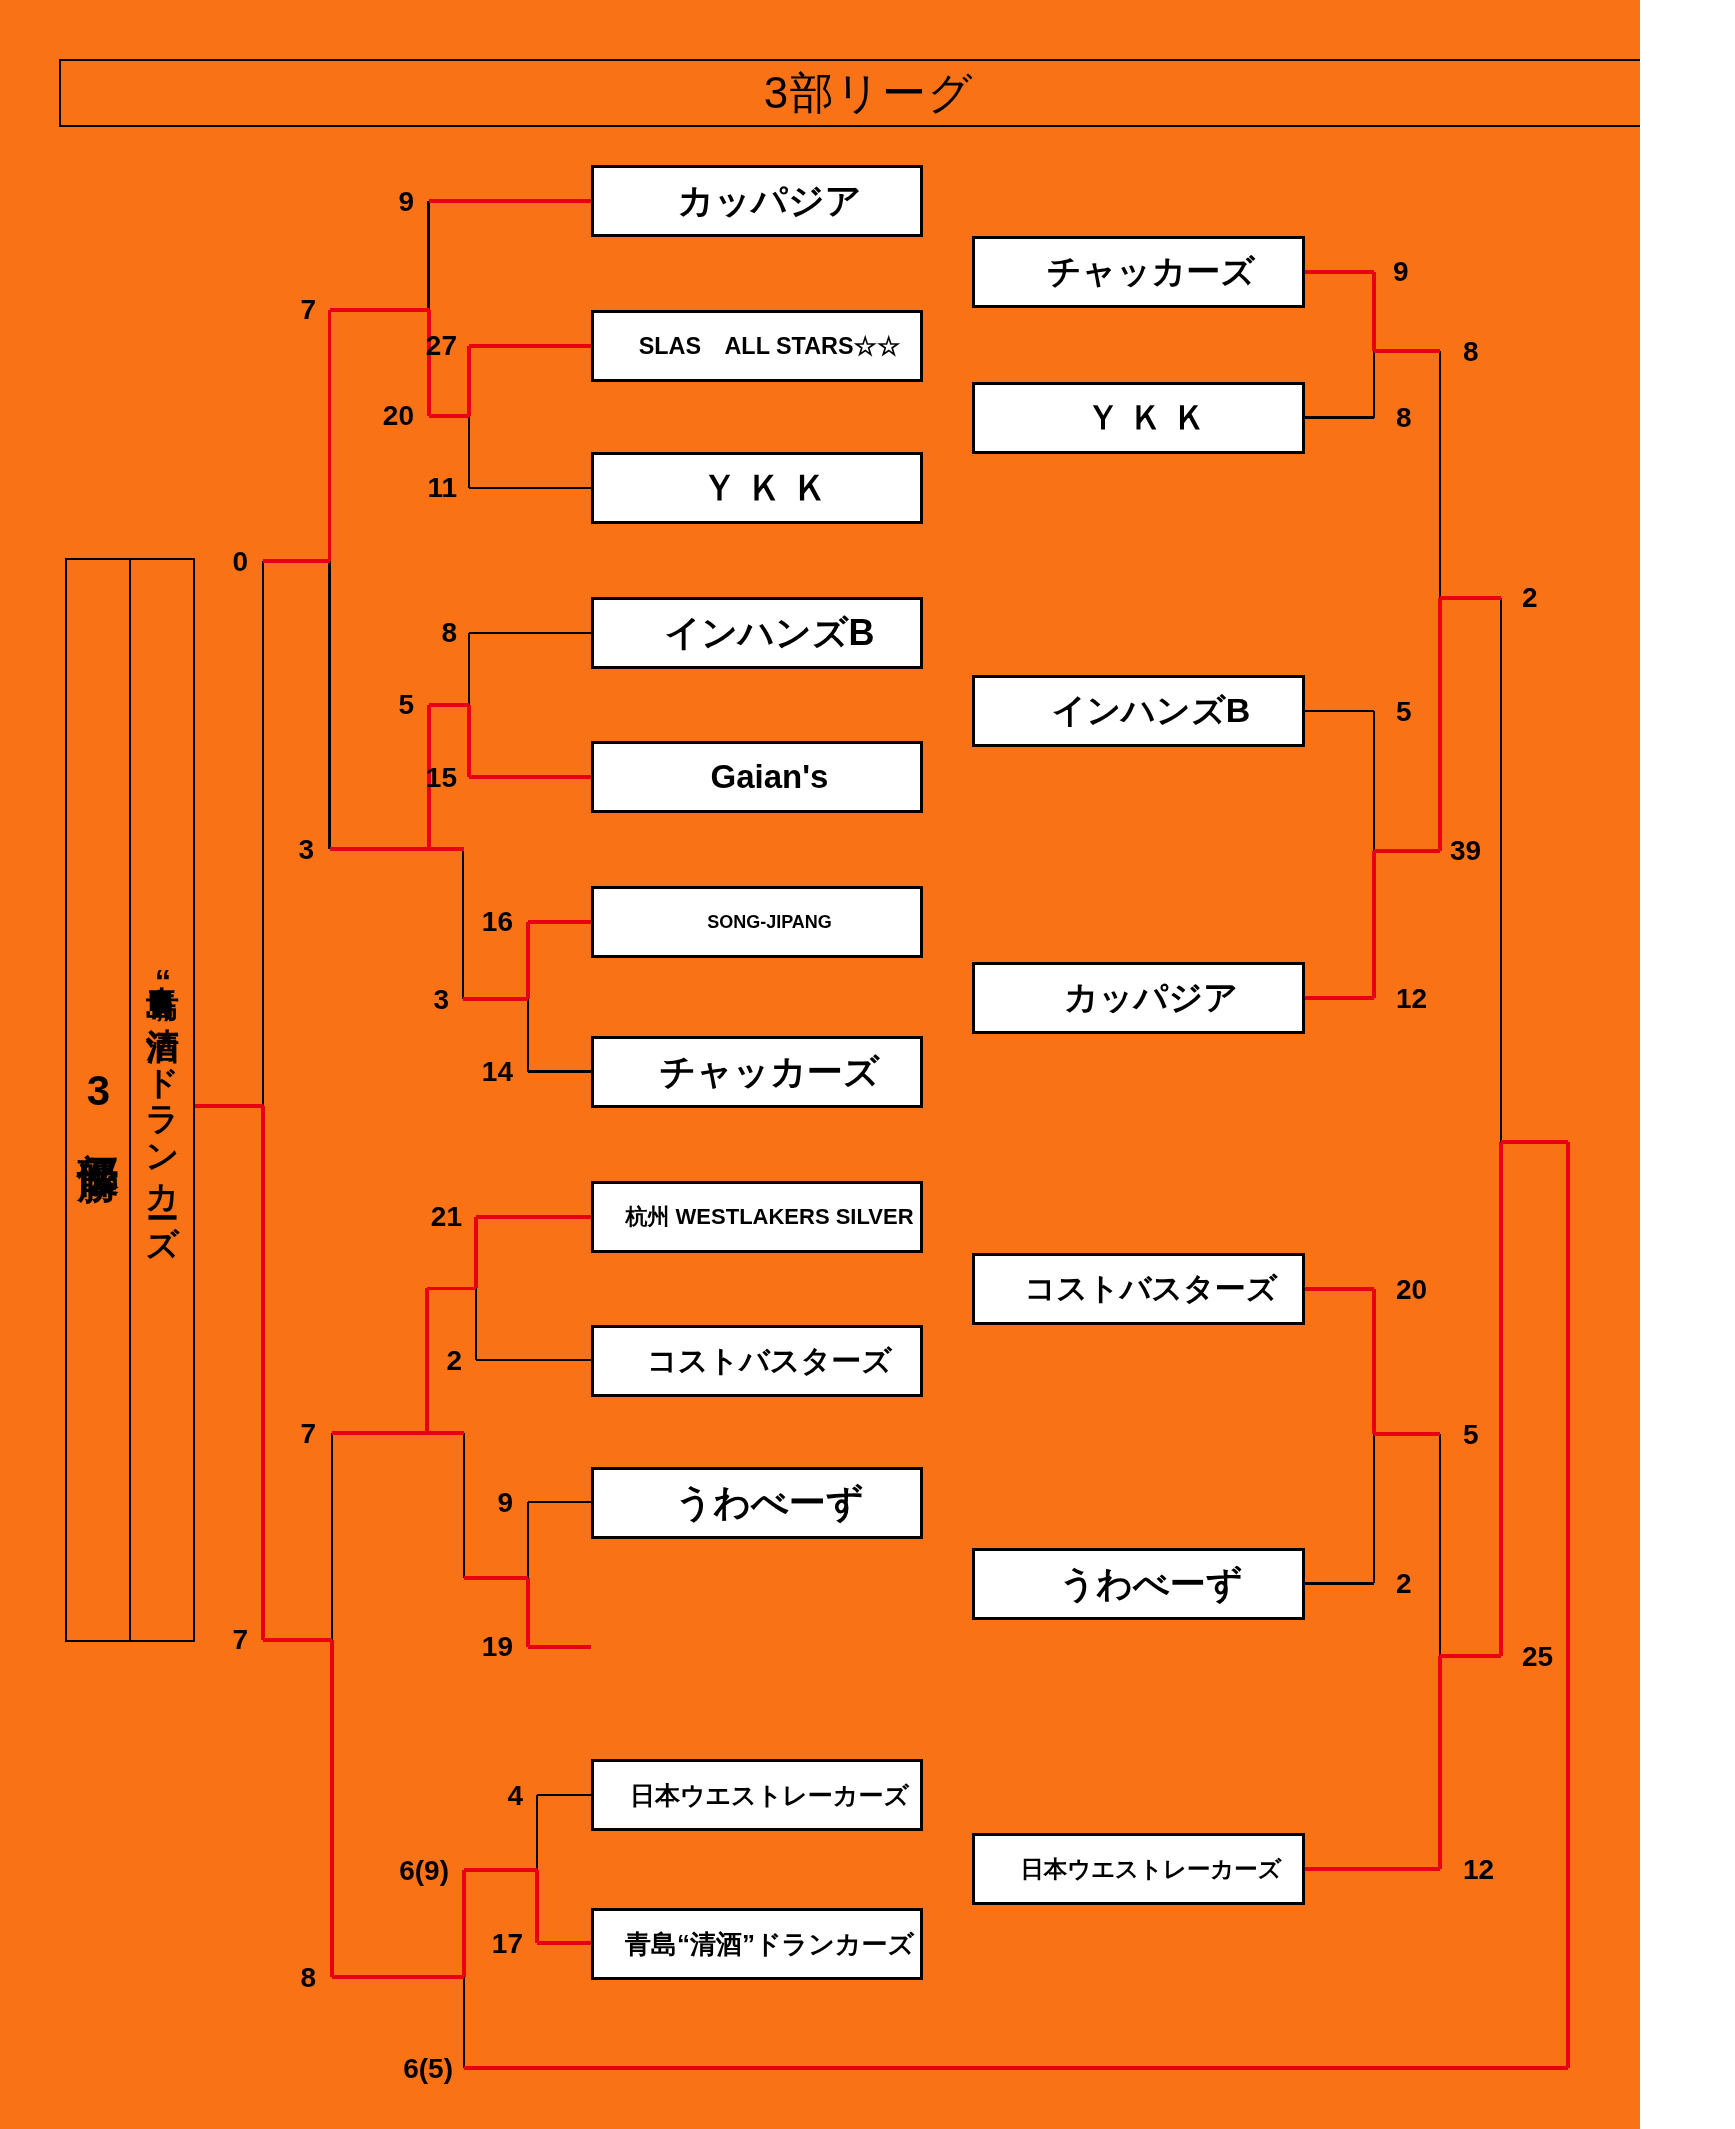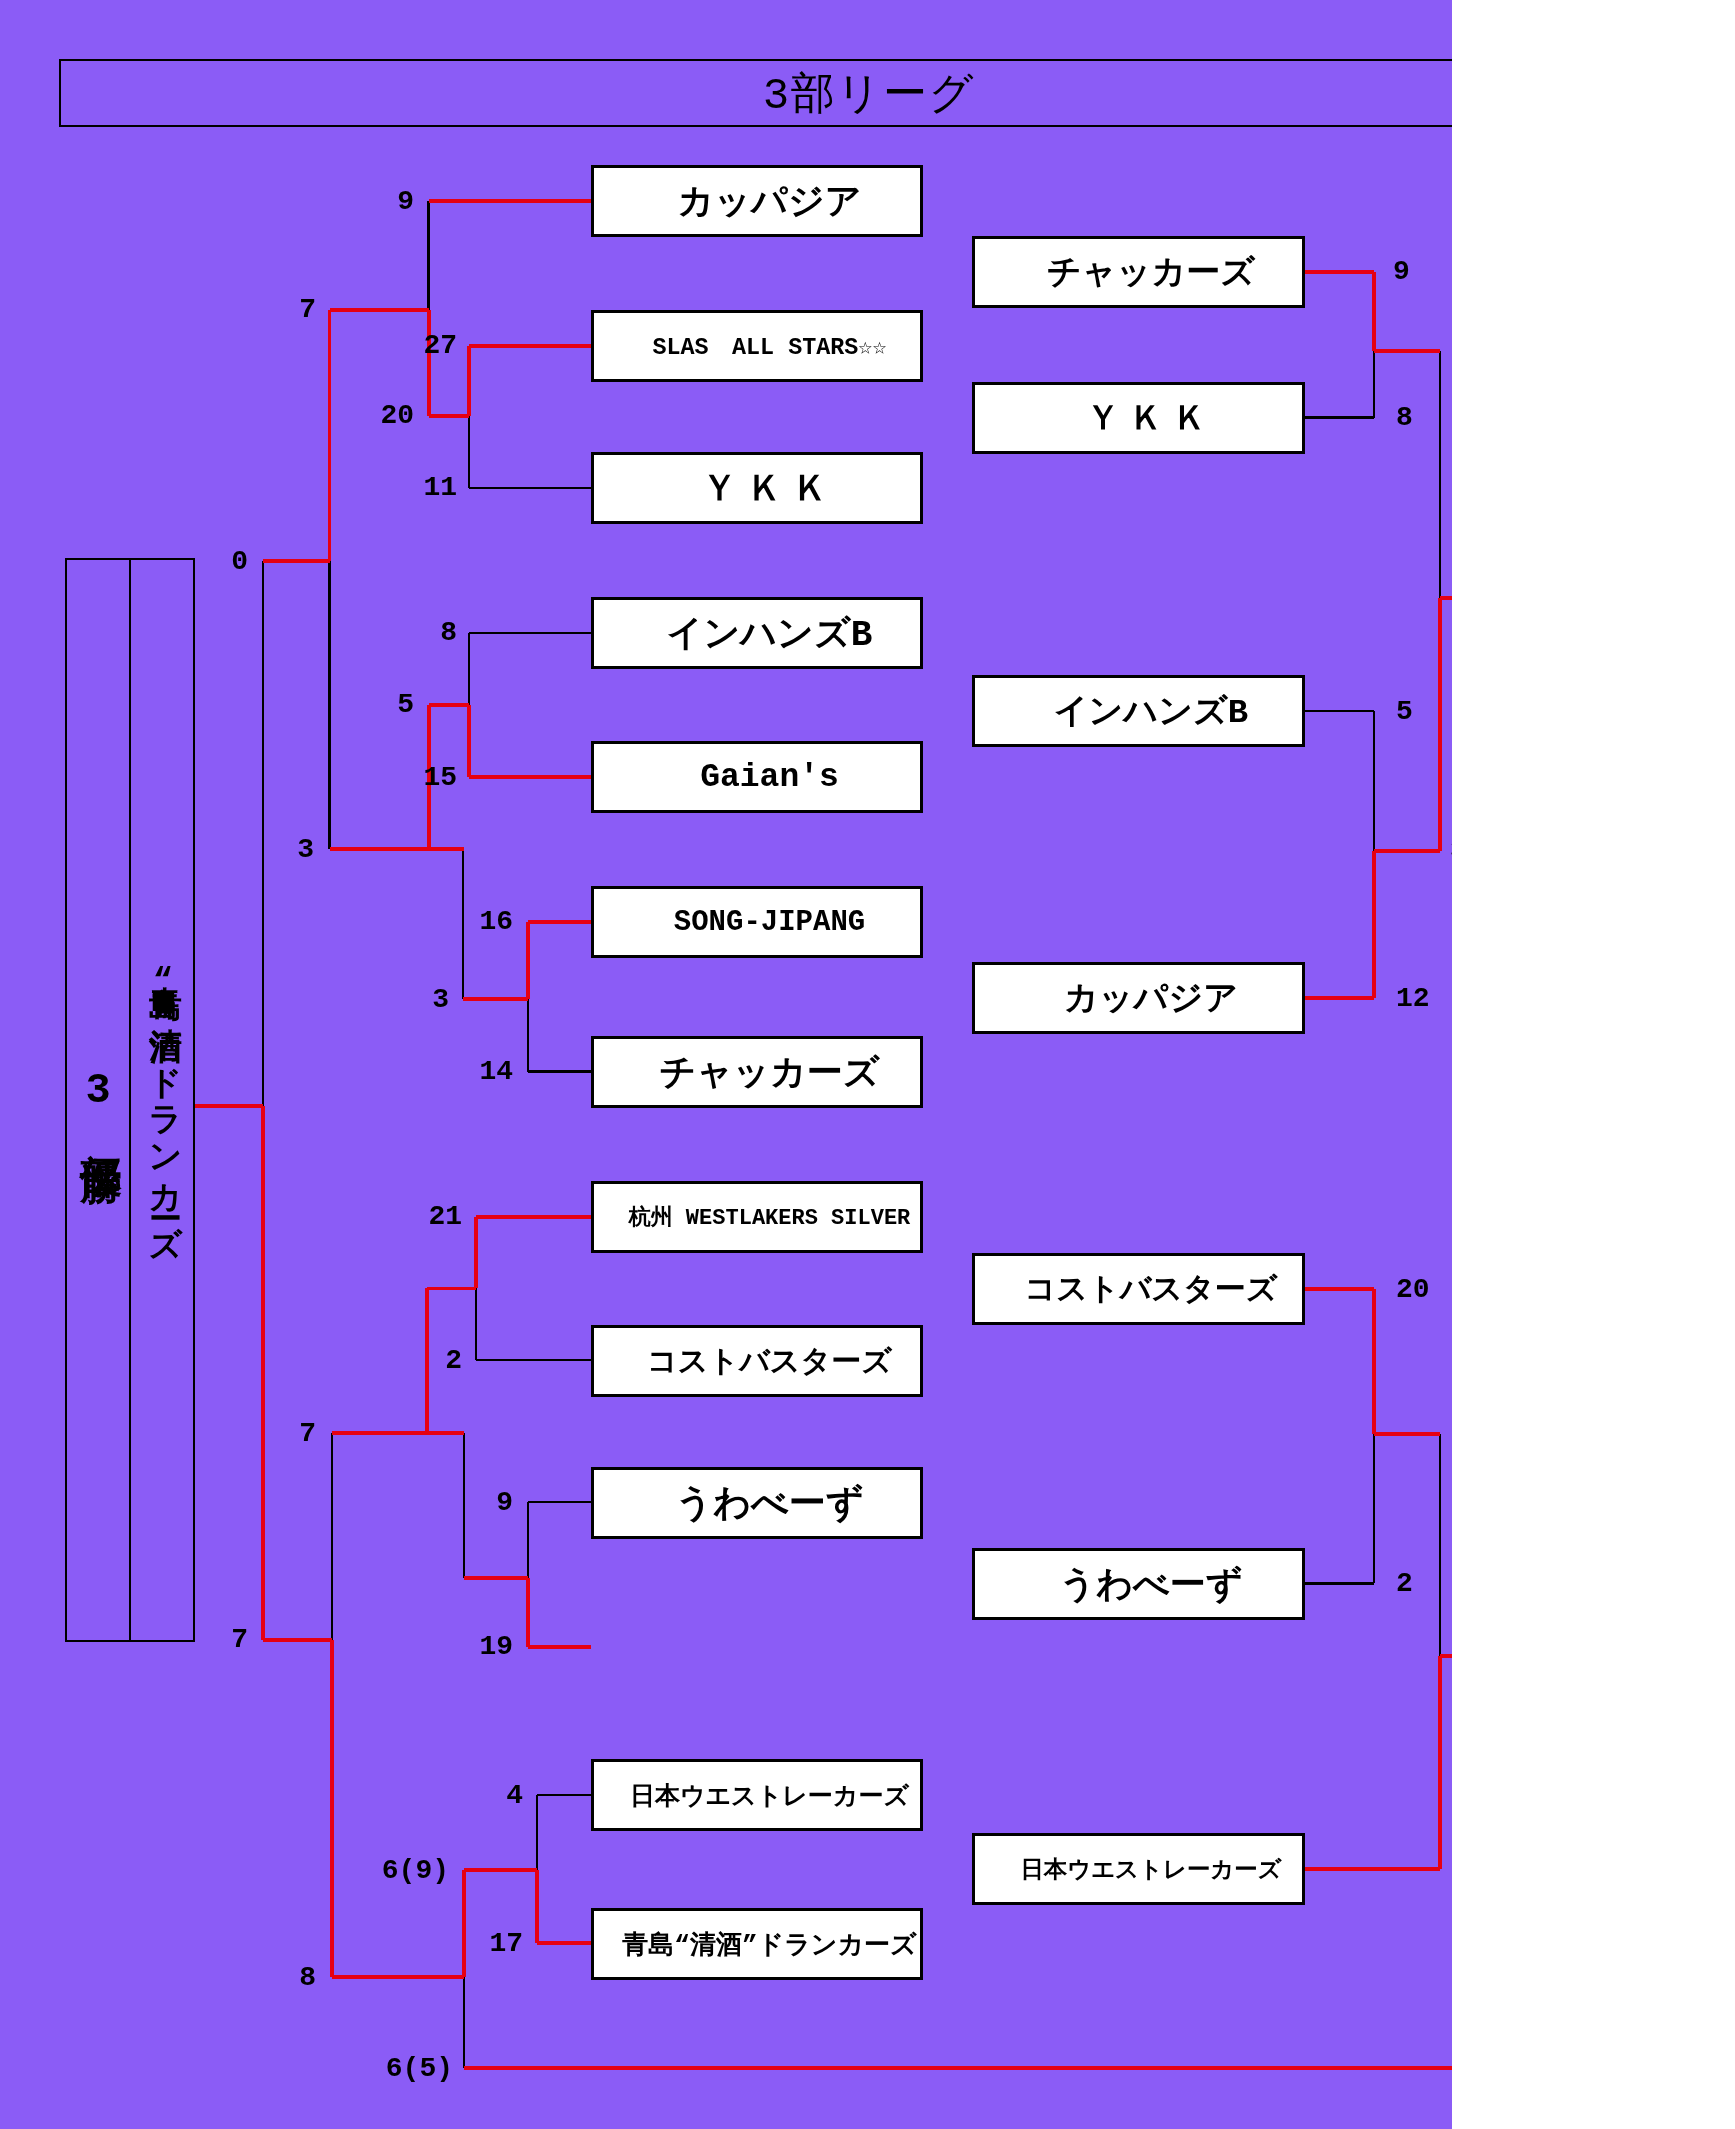--- a/index.html
+++ b/index.html
@@ -1,18 +1,18 @@
 <!DOCTYPE html>
 <html style="font-size:12.5px"><head>
 <meta charset="utf-8">
 <style>
   html,body{margin:0;padding:0;background:#ffffff;}
   #stage{
-    position:relative;width:1452px;height:2129px;background:#8b5cf6;
-    font-family:Liberation Mono, monospace;
+    position:relative;width:1640px;height:2129px;background:#f97316;
+    font-family:Liberation Sans, sans-serif;
     overflow:hidden;
   }
   #lines{position:absolute;left:0;top:0;width:1736px;height:2129px;}
   .titlebox{
     position:absolute;left:59px;top:59px;width:1620px;height:68px;
     border:2.3px solid #000;box-sizing:border-box;
     display:flex;align-items:center;justify-content:center;
     font-size:44px;color:#000;letter-spacing:1.6px;
   }
   .champbox{
@@ -33,21 +33,21 @@
   }
   .tb-left{left:591px;width:332px;height:72px;}
   .tb-right{left:972px;width:333px;height:72px;}
   .score{
     position:absolute;height:39px;line-height:39px;
     font-weight:bold;font-size:28px;color:#000;white-space:nowrap;
   }
   .score.ra{text-align:right;width:117px;}
   .score.la{text-align:left;width:117px;}
   .fs28{font-size:22px;} .fs30{font-size:23.4px;} .fs32{font-size:25px;}
-  .fs33{font-size:26px;} .fs34{font-size:29px;} .fs38{font-size:30px;}
+  .fs33{font-size:26px;} .fs34{font-size:18px;} .fs38{font-size:30px;}
   .fs40{font-size:31px;} .fs42{font-size:33px;} .fs44{font-size:34px;}
   .fs46{font-size:36px;} .fs48{font-size:37px;}
   .wide{letter-spacing:9.4px;}
 </style>
 </head>
 <body>
 
 <div id="stage">
 
   <svg id="lines" viewBox="0 0 2224 2728" shape-rendering="crispEdges">

